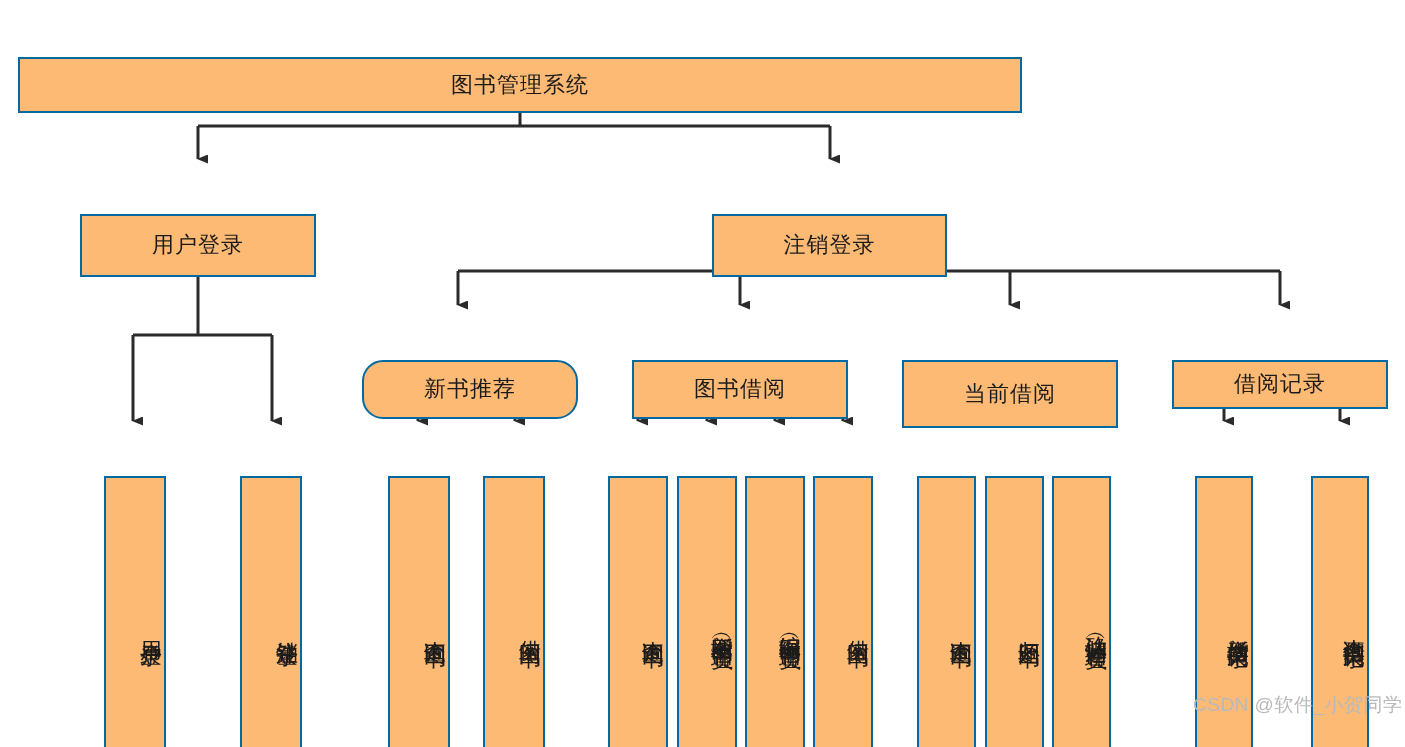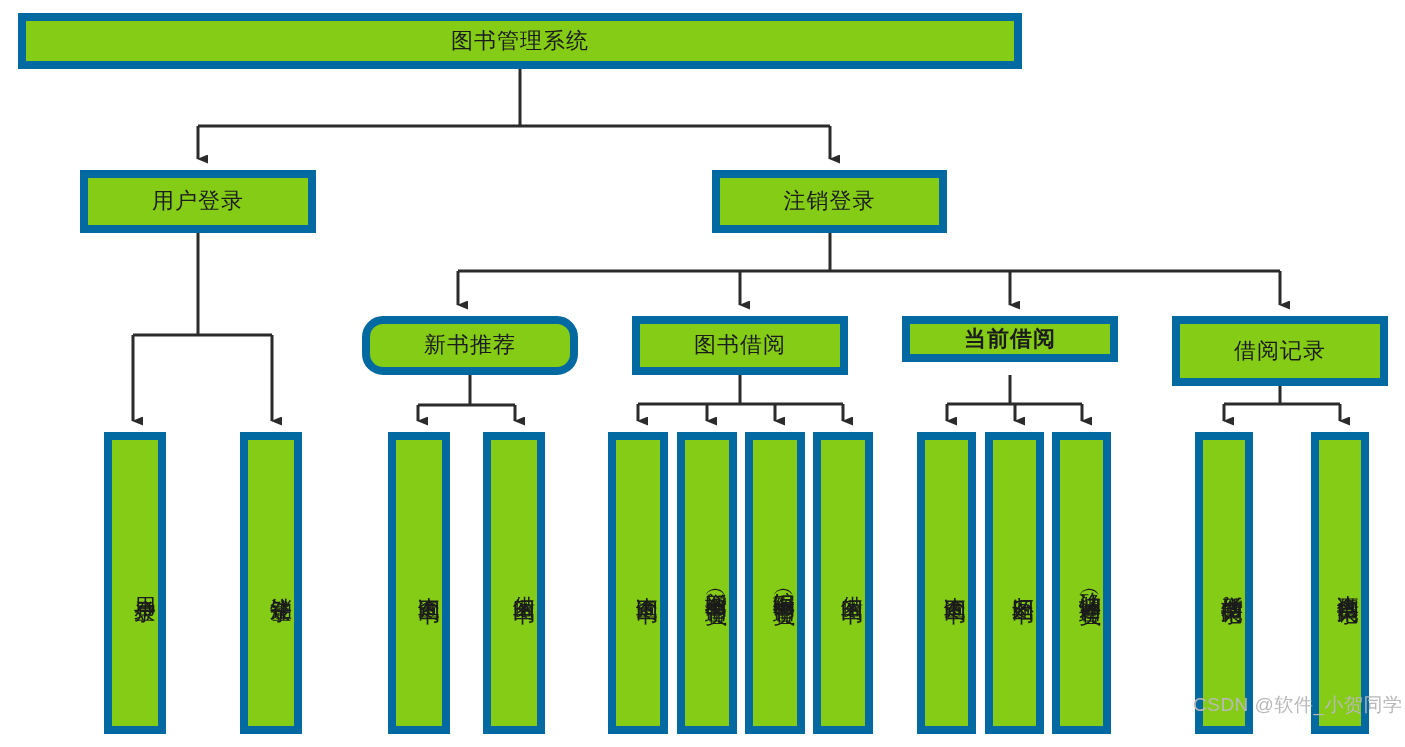--- a/index.html
+++ b/index.html
@@ -19,26 +19,27 @@
     position: absolute;
     left: 0;
     top: 0;
     width: 1405px;
     height: 747px;
     pointer-events: none;
   }
   .node {
     position: absolute;
     box-sizing: border-box;
-    background: #84cc16;
-    border: 8px solid #0369a1;
+    background: #fdba74;
+    border: 2px solid #0369a1;
     display: flex;
     align-items: center;
     justify-content: center;
     color: #1b1b1b;
+    margin-top: 44px;
   }
   .node.horiz {
     font-size: 22px;
     letter-spacing: 1px;
     line-height: 1.1;
   }
   .node.vert {
     writing-mode: vertical-rl;
     text-orientation: upright;
     font-size: 22px;
@@ -129,24 +130,24 @@
   <div class="node horiz" style="left:712px; top:170px; width:235px; height:63px;">
     <span>注销登录</span>
   </div>
 
   <div class="node horiz" style="left:362px; top:316px; width:216px; height:59px;border-radius:21px;">
     <span>新书推荐</span>
   </div>
   <div class="node horiz" style="left:632px; top:316px; width:216px; height:59px;text-align:center;">
     <span>图书借阅</span>
   </div>
-  <div class="node horiz" style="left:902px; top:316px; width:216px; height:46px;font-weight:bold;">
+  <div class="node horiz" style="left:902px; top:316px; width:216px; height:68px;">
     <span>当前借阅</span>
   </div>
-  <div class="node horiz" style="left:1172px; top:316px; width:216px; height:70px;">
+  <div class="node horiz" style="left:1172px; top:316px; width:216px; height:49px;">
     <span>借阅记录</span>
   </div>
 
   <div class="node vert" style="left:104px; top:432px; width:62px; height:302px;">
     <span class="vlabel">用户登录</span>
   </div>
   <div class="node vert" style="left:240px; top:432px; width:62px; height:302px;">
     <span class="vlabel">注销登录</span>
   </div>
   <div class="node vert" style="left:388px; top:432px; width:62px; height:302px;">

